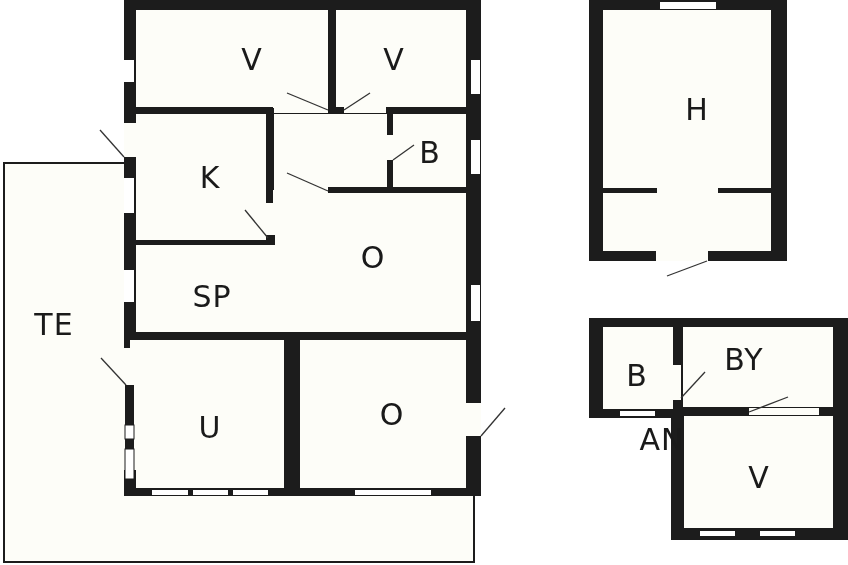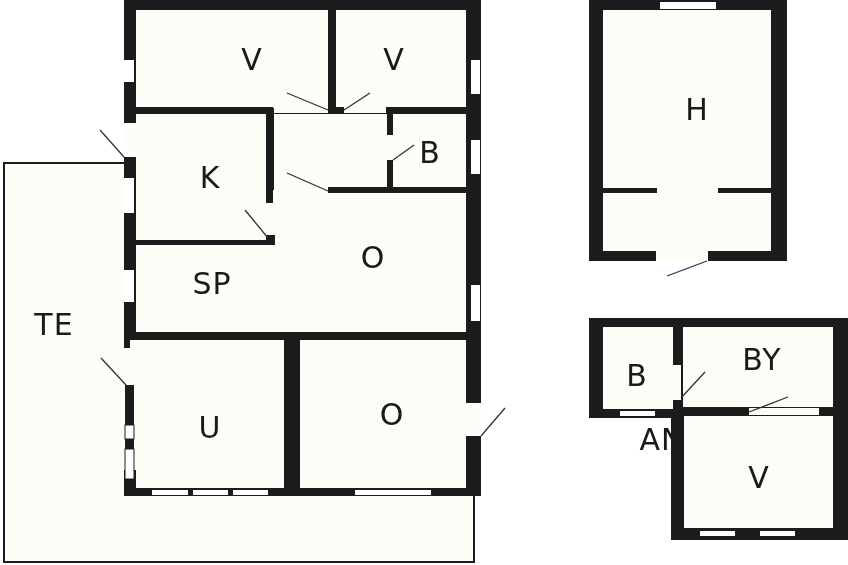--- a/index.html
+++ b/index.html
@@ -110,21 +110,21 @@
     <line x1="705" y1="372" x2="681" y2="398" stroke="#333333" stroke-width="1.3"></line>
     <line x1="788" y1="397" x2="749" y2="412" stroke="#333333" stroke-width="1.3"></line>
   </g>
 </svg>
 
 <div class="label" style="left:252px;top:60px;">V</div>
 <div class="label" style="left:394px;top:60px;">V</div>
 <div class="label" style="left:210px;top:178px;">K</div>
 <div class="label" style="left:430px;top:153px;">B</div>
 <div class="label" style="left:373px;top:258px;">O</div>
-<div class="label" style="left:212px;top:284px;">SP</div>
+<div class="label" style="left:212px;top:297px;">SP</div>
 <div class="label" style="left:54px;top:325px;">TE</div>
 <div class="label" style="left:210px;top:428px;">U</div>
 <div class="label" style="left:392px;top:415px;">O</div>
 <div class="label" style="left:697px;top:110px;">H</div>
 <div class="label" style="left:637px;top:376px;">B</div>
-<div class="label" style="left:762px;top:360px;">BY</div>
+<div class="label" style="left:744px;top:360px;">BY</div>
 <div class="label" style="left:662px;top:440px;">AN</div>
 <div class="label" style="left:759px;top:478px;">V</div>
 
 </body></html>

